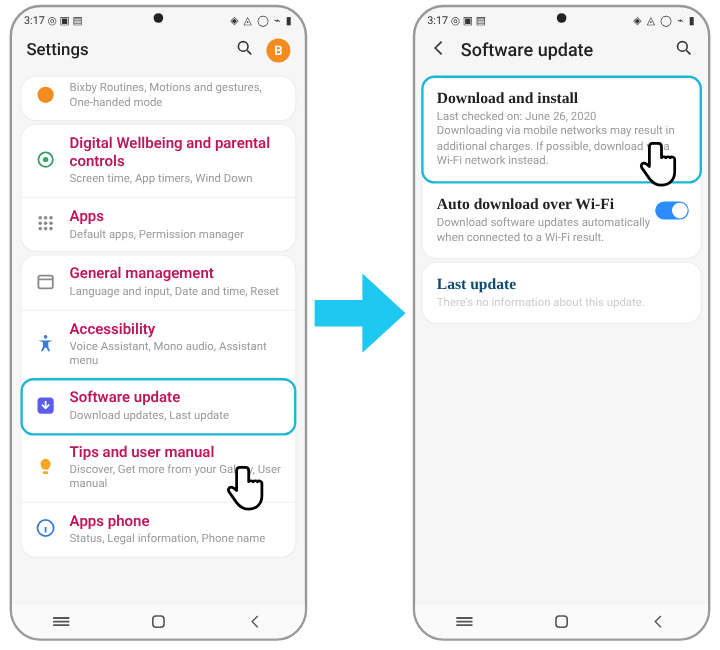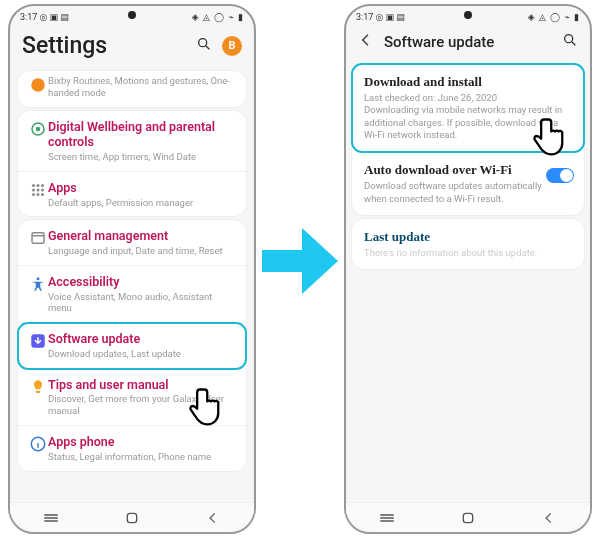--- a/index.html
+++ b/index.html
@@ -30,36 +30,36 @@
   .statusbar {
     height: 22px; display: flex; justify-content: space-between;
     align-items: center; padding: 0 10px; font-size: 9px; color: #333;
     background: transparent;
   }
   .statusbar .right { letter-spacing: 1px; }
   .header {
     display: flex; align-items: center; justify-content: space-between;
     padding: 4px 12px 8px 12px;
   }
-  .header-title { font-size: 23px; font-weight: 500; color: #222; }
+  .header-title { font-size: 14px; font-weight: 500; color: #222; }
   .header-left { display:flex; align-items:center; gap:10px; }
   .search-ic svg, .back-ic svg { width: 16px; height: 16px; }
   .avatar {
     width: 20px; height: 20px; border-radius: 50%; background: #f28c1e;
     color:#fff; font-size: 11px; font-weight: 600; display:flex;
     align-items:center; justify-content:center;
   }
   .header-actions { display:flex; align-items:center; gap:10px; }
   .list { padding: 0 6px; }
   .card {
     background:#fff; border-radius:12px; margin:4px 2px;
     box-shadow: 0 0 0 1px #eee;
   }
   .row {
-    display:flex; align-items:flex-start; 
+    display:flex; align-items:center; gap:10px;
     padding: 8px 10px;
     border-bottom: 1px solid #f0f0f0;
     position: relative;
   }
   .row:last-child { border-bottom: none; }
   .row .ic { width:20px; height:20px; flex:0 0 20px; display:flex; align-items:center; justify-content:center; margin-top:2px;}
   .row .txt { flex:1; min-width:0; }
   .row .title { font-size: 12.5px; font-weight:600; color:#be185d; line-height:1.25; }
   .row .sub { font-size: 9.5px; color:#9a9a9a; line-height:1.25; margin-top:1px;}
   .row.highlight { outline: 2.5px solid #1fb7d6; outline-offset:-1px; border-radius:10px; }
@@ -141,21 +141,21 @@
       <div class="card">
         <div class="row">
           <div class="ic">
               <span><svg viewBox="0 0 24 24" width="18" height="18">
                   <circle cx="12" cy="12" r="8" fill="none" stroke="#3aa06e" stroke-width="2"></circle>
                   <circle cx="12" cy="12" r="3" fill="#3aa06e"></circle>
                 </svg></span>
             </div>
           <div class="txt">
             <div class="title">Digital Wellbeing and parental controls</div>
-            <div class="sub">Screen time, App timers, Wind Date</div>
+            <div class="sub">Screen time, App timers, Wind Down</div>
           </div>
         </div>
         <div class="row">
           <div class="ic">
               <span><svg viewBox="0 0 24 24" width="18" height="18" fill="#8a8a8a">
                   <circle cx="6" cy="6" r="2"></circle>
                   <circle cx="12" cy="6" r="2"></circle>
                   <circle cx="18" cy="6" r="2"></circle>
                   <circle cx="6" cy="12" r="2"></circle>
                   <circle cx="12" cy="12" r="2"></circle>

